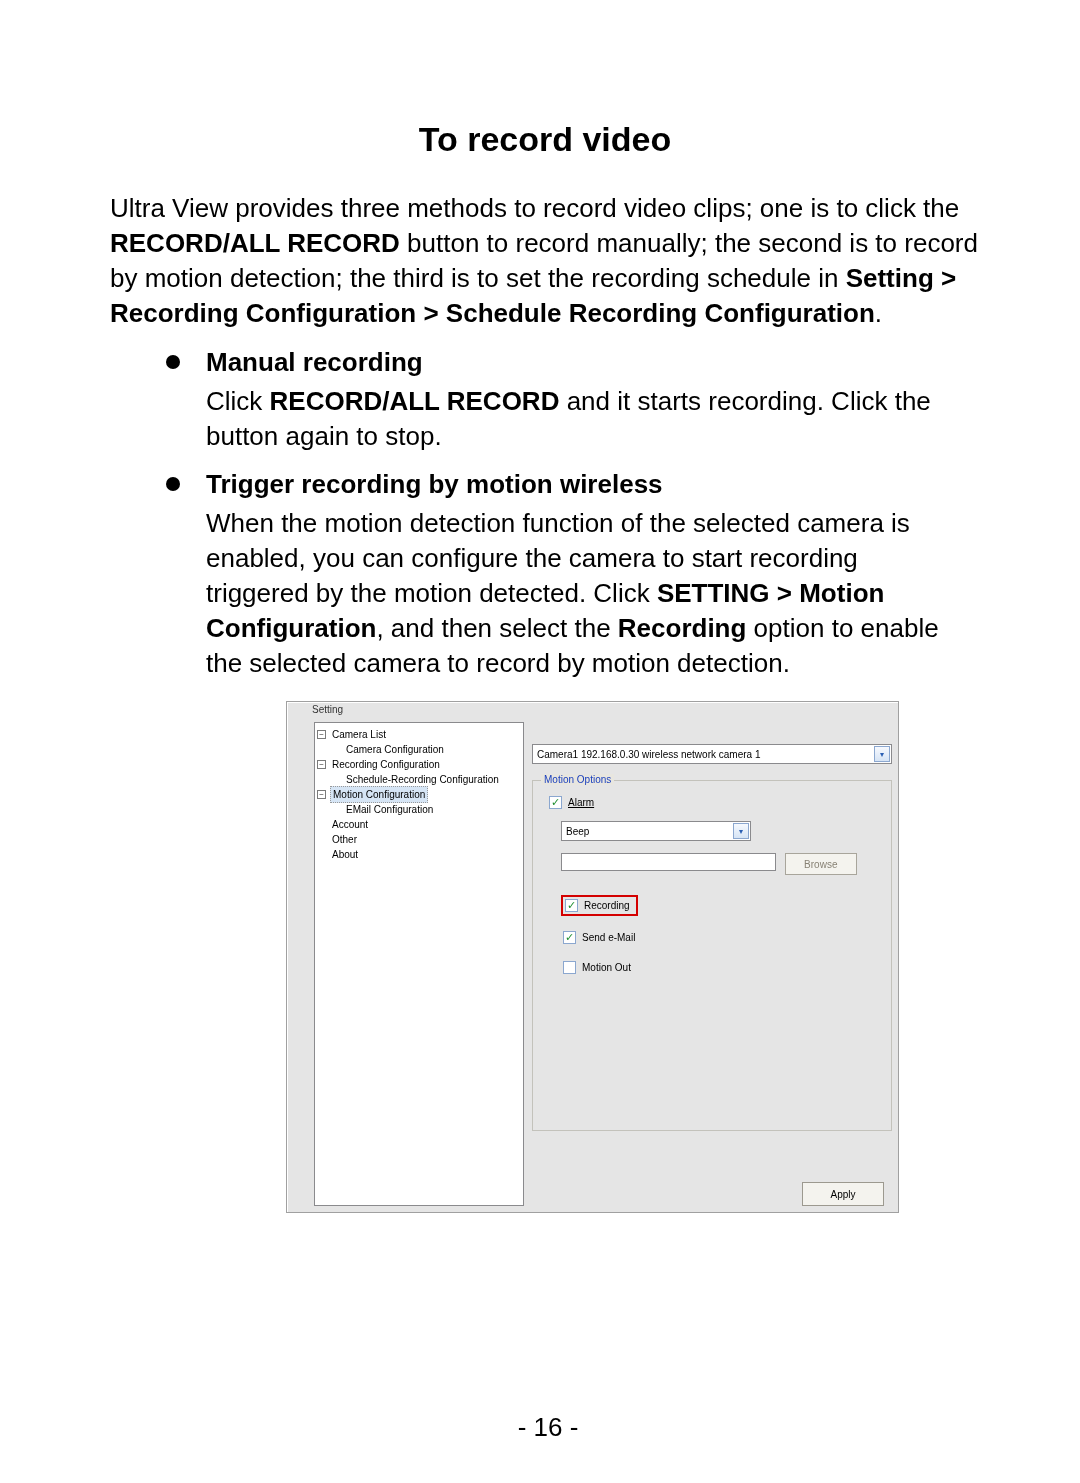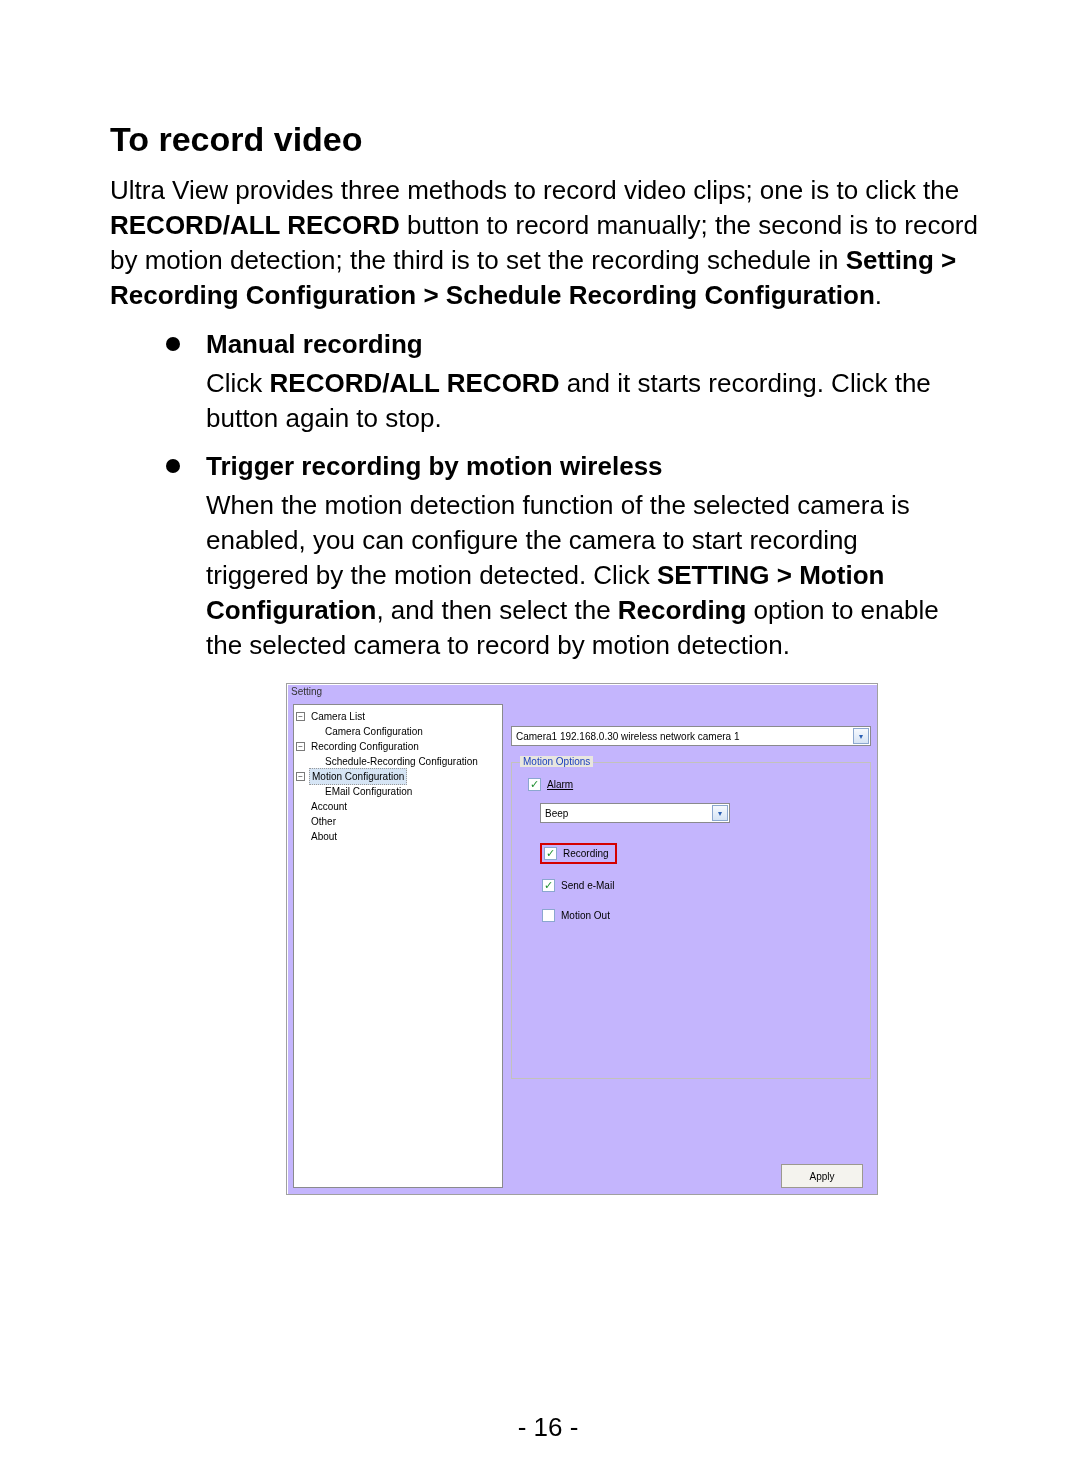--- a/index.html
+++ b/index.html
@@ -13,21 +13,22 @@
   .page {
     width: 1080px;
     min-height: 1483px;
     padding: 120px 100px 60px 110px;
     box-sizing: border-box;
     position: relative;
   }
   h2.title {
     font-size: 34px;
     font-weight: bold;
-    margin: 0 0 14px 0;
+    margin: 0 0 32px 0;
+    text-align: center;
   }
   p.intro {
     font-size: 26px;
     line-height: 1.35;
     margin: 0 0 14px 0;
   }
   .bold { font-weight: bold; }
   ul.bullets {
     list-style: none;
     margin: 16px;
@@ -57,26 +58,27 @@
     font-size: 26px;
     line-height: 1.35;
     margin: 0 0 14px 0;
   }
 
   
   .shot {
     margin: 20px 0 0 80px;
     width: 590px;
     height: 510px;
-    background: #c4b5fd;
+    background: #e5e5e5;
     border: 1px solid #a0a0a0;
     box-shadow: 1px 1px 0 #fff inset;
     font-size: 10px;
     color: #000;
     position: relative;
+    padding-left: 21px;
   }
   .shot-titlebar {
     height: 16px;
     line-height: 16px;
     padding-left: 4px;
     font-size: 10px;
     color: #333;
   }
   .shot-body {
     display: flex;
@@ -349,20 +351,24 @@
               <div class="chk-row" style="margin-left:6px;">
                 <span class="chk-box">✓</span>
                 <span class="chk-label chk-underline">Alarm</span>
               </div>
 
               <div class="win-dropdown alarm-dd">
                 <span>Beep</span>
                 <span class="dd-arrow">▾</span>
               </div>
 
+              <div>
+                <span class="path-input"></span>
+                <span class="browse-btn">Browse</span>
+              </div>
 
               <div class="opts-block">
                 <div class="rec-highlight">
                   <span class="chk-box">✓</span>
                   <span class="chk-label">Recording</span>
                 </div>
                 <div class="chk-row" style="margin-top:12px; padding-left:2px;">
                   <span class="chk-box">✓</span>
                   <span class="chk-label">Send e-Mail</span>
                 </div>

